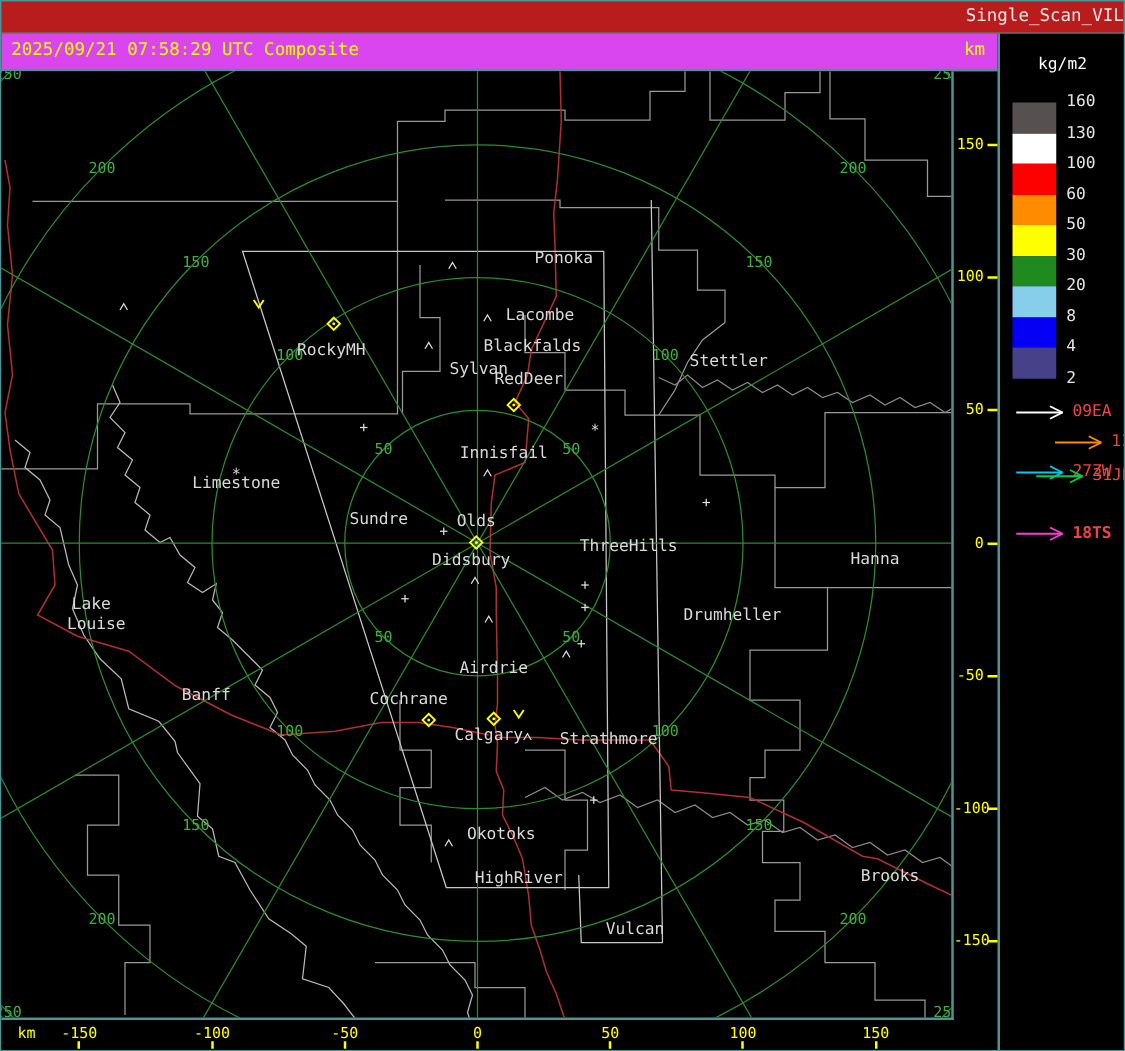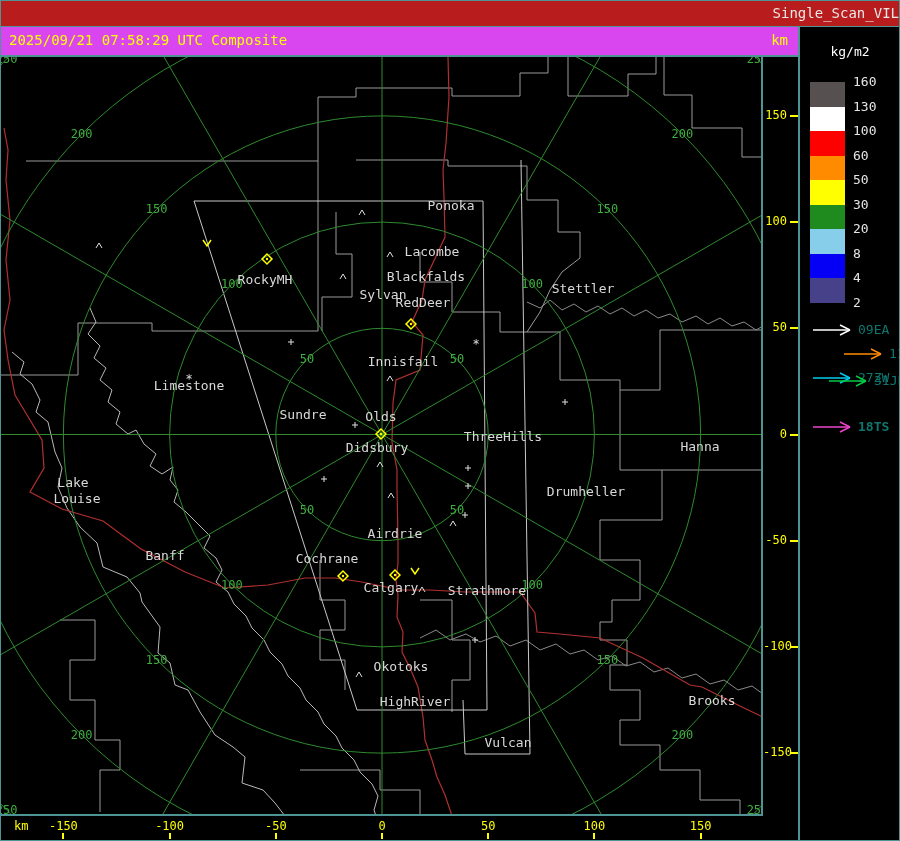--- a/index.html
+++ b/index.html
@@ -21,21 +21,21 @@
   .xaxis{position:absolute;left:0;top:816px;width:798px;height:25px;color:#ffff00;font-size:12px;}
   .xaxis .lab{position:absolute;top:3px;transform:translateX(-50%);}
   .xaxis .tick{position:absolute;top:17px;width:2px;height:6px;background:#ffff00;}
   .xaxis .unit{position:absolute;left:14px;top:3px;}
   .panel{position:absolute;left:800px;top:27px;width:100px;height:814px;background:#000;color:#e0e0e0;}
   .panel .kg{position:absolute;top:17px;left:0;width:100%;text-align:center;font-size:13px;color:#fff;}
   .cb-box{position:absolute;left:10px;width:35px;}
   .cb-lab{position:absolute;left:53px;font-size:13px;color:#e5e5e5;}
   .lg-row{position:absolute;left:0;width:100%;height:16px;}
   .lg-row svg{position:absolute;left:12px;top:0;}
-  .lg-row .lg-lab{position:absolute;left:58px;top:0;font-size:13px;color:#0f766e;line-height:14px;text-align:center;}
+  .lg-row .lg-lab{position:absolute;left:58px;top:0;font-size:13px;color:#ef4444;line-height:14px;text-align:center;}
   svg text{font-family:"DejaVu Sans Mono","Liberation Mono",monospace;}
 </style>
 </head>
 <body>
 
 <div class="frame"></div>
 
 <div class="titlebar">
   <span>Single_Scan_VIL</span>
 </div>

